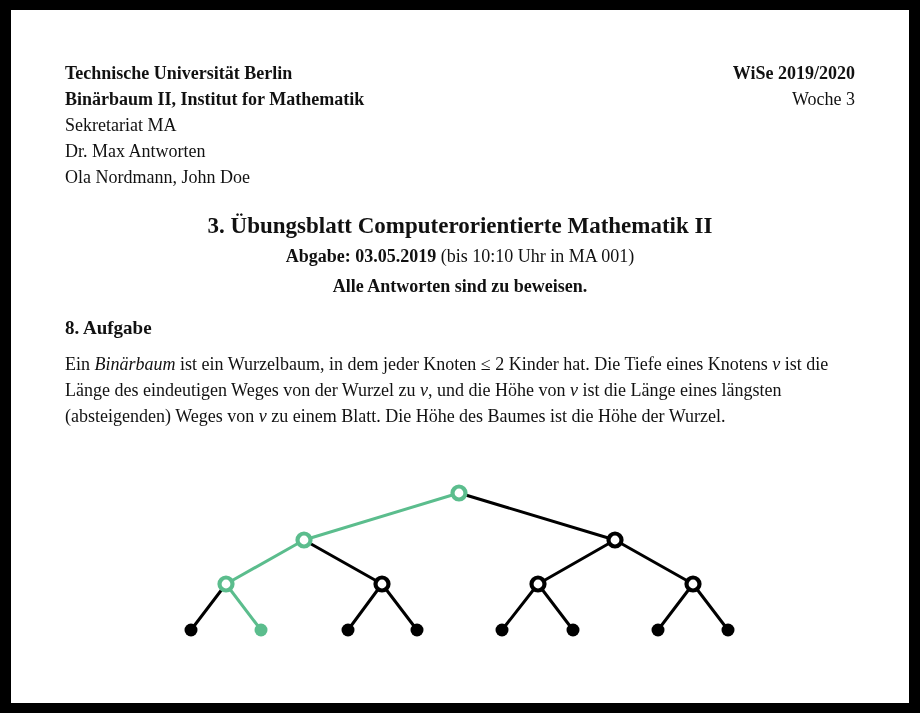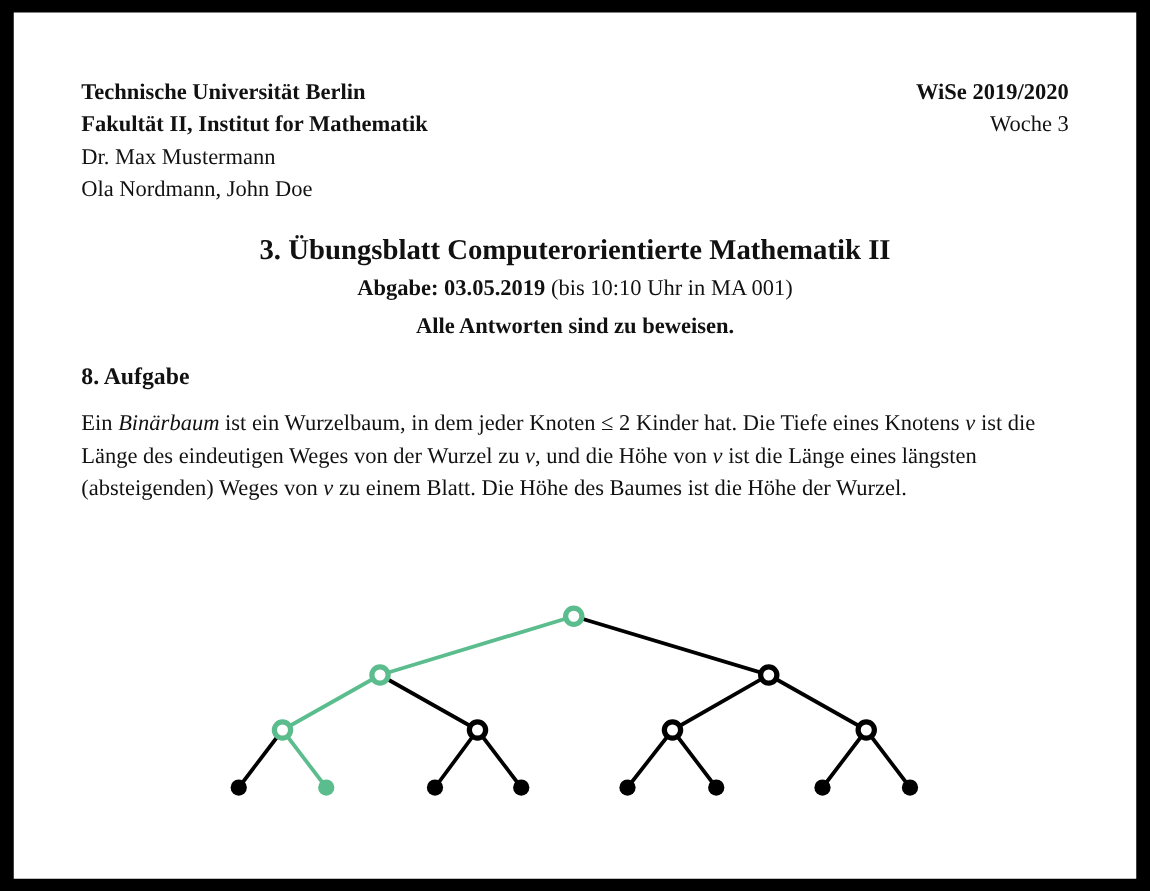--- a/index.html
+++ b/index.html
@@ -80,22 +80,23 @@
 </style>
 </head>
 <body>
 
 <div class="frame">
   <div class="page">
 
     <div class="header-row">
       <div class="header-left">
         <div class="b">Technische Universität Berlin</div>
-        <div class="b">Fakultät II, Institut for Mathematik</div>
-        <div>Dr. Max Mustermann</div>
+        <div class="b">Binärbaum II, Institut for Mathematik</div>
+        <div>Sekretariat MA</div>
+        <div>Dr. Max Antworten</div>
         <div>Ola Nordmann, John Doe</div>
       </div>
       <div class="header-right">
         <div class="b">WiSe 2019/2020</div>
         <div>Woche 3</div>
       </div>
     </div>
 
     <div class="title-block">
       <div class="doc-title">3. Übungsblatt Computerorientierte Mathematik II</div>

